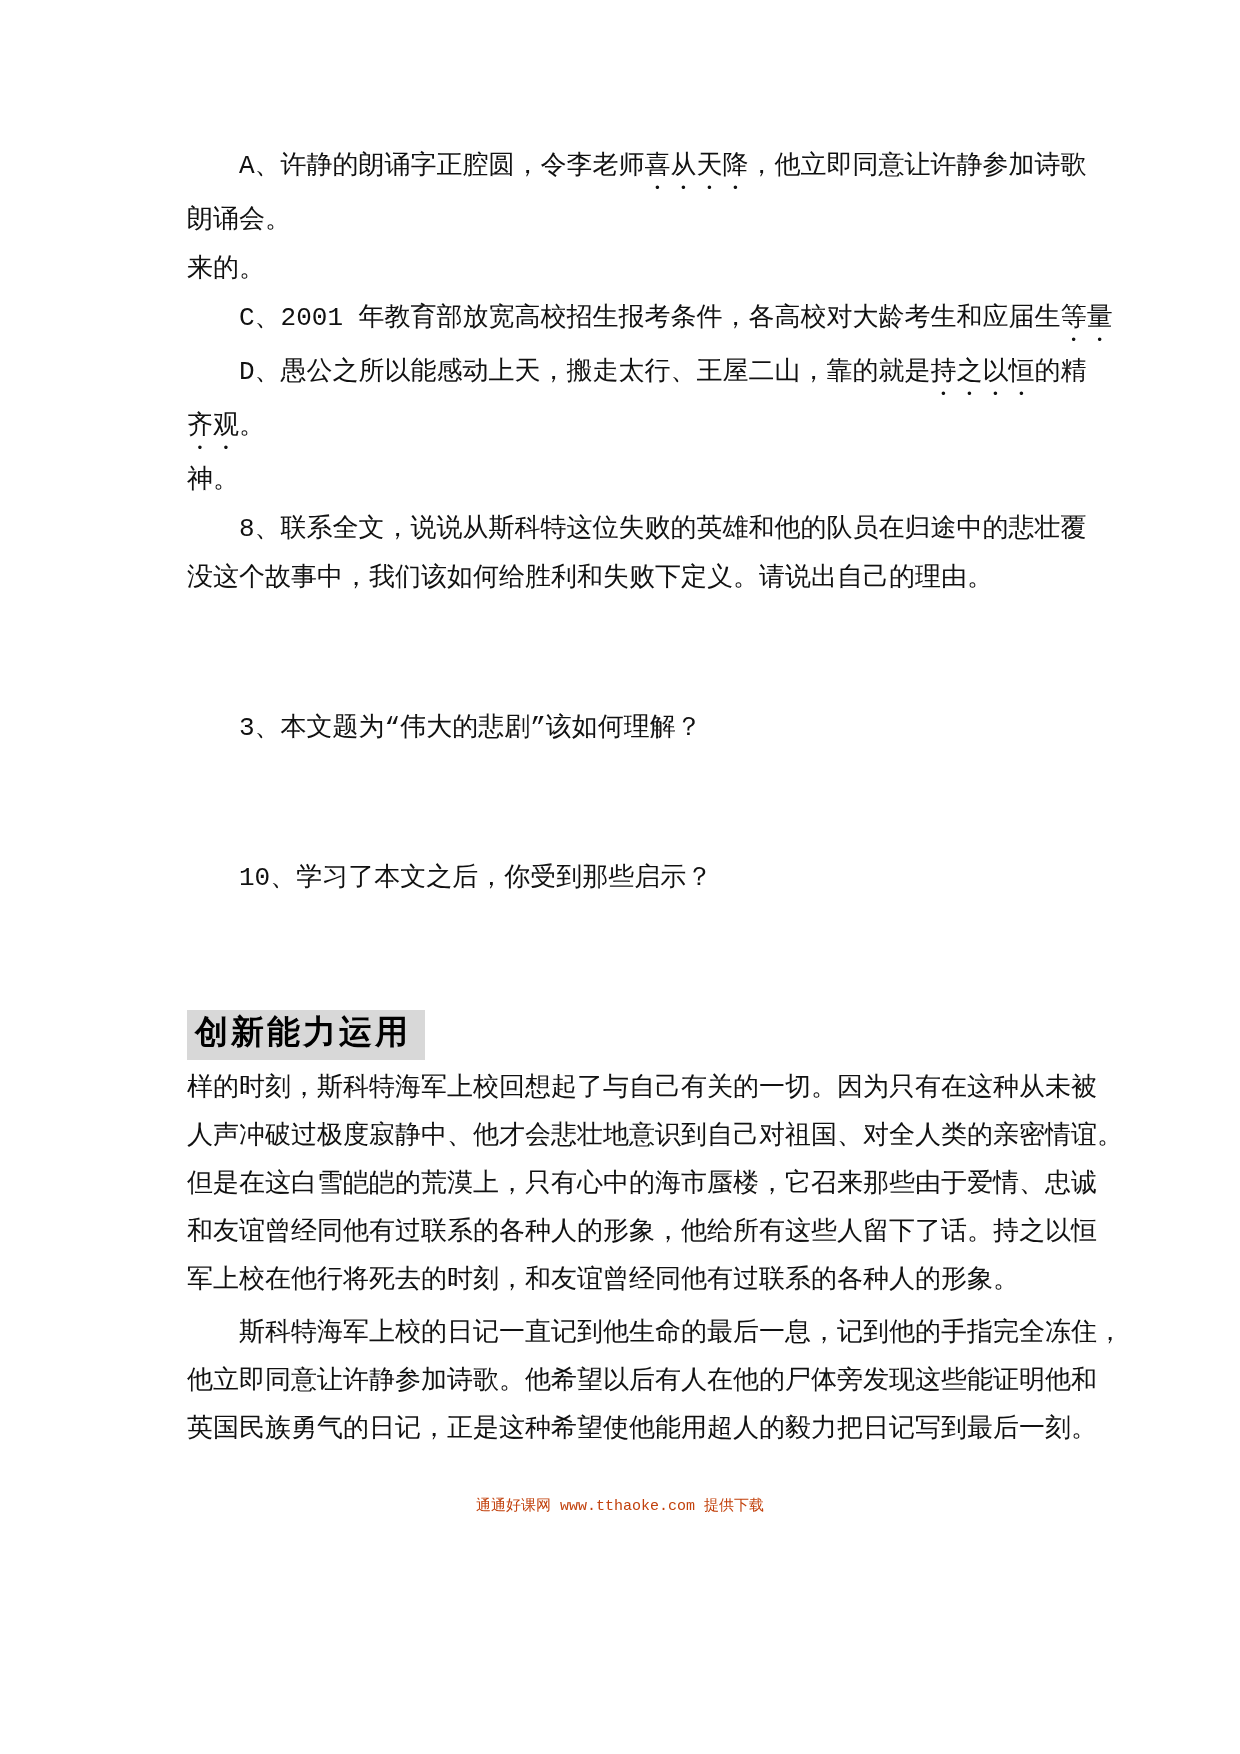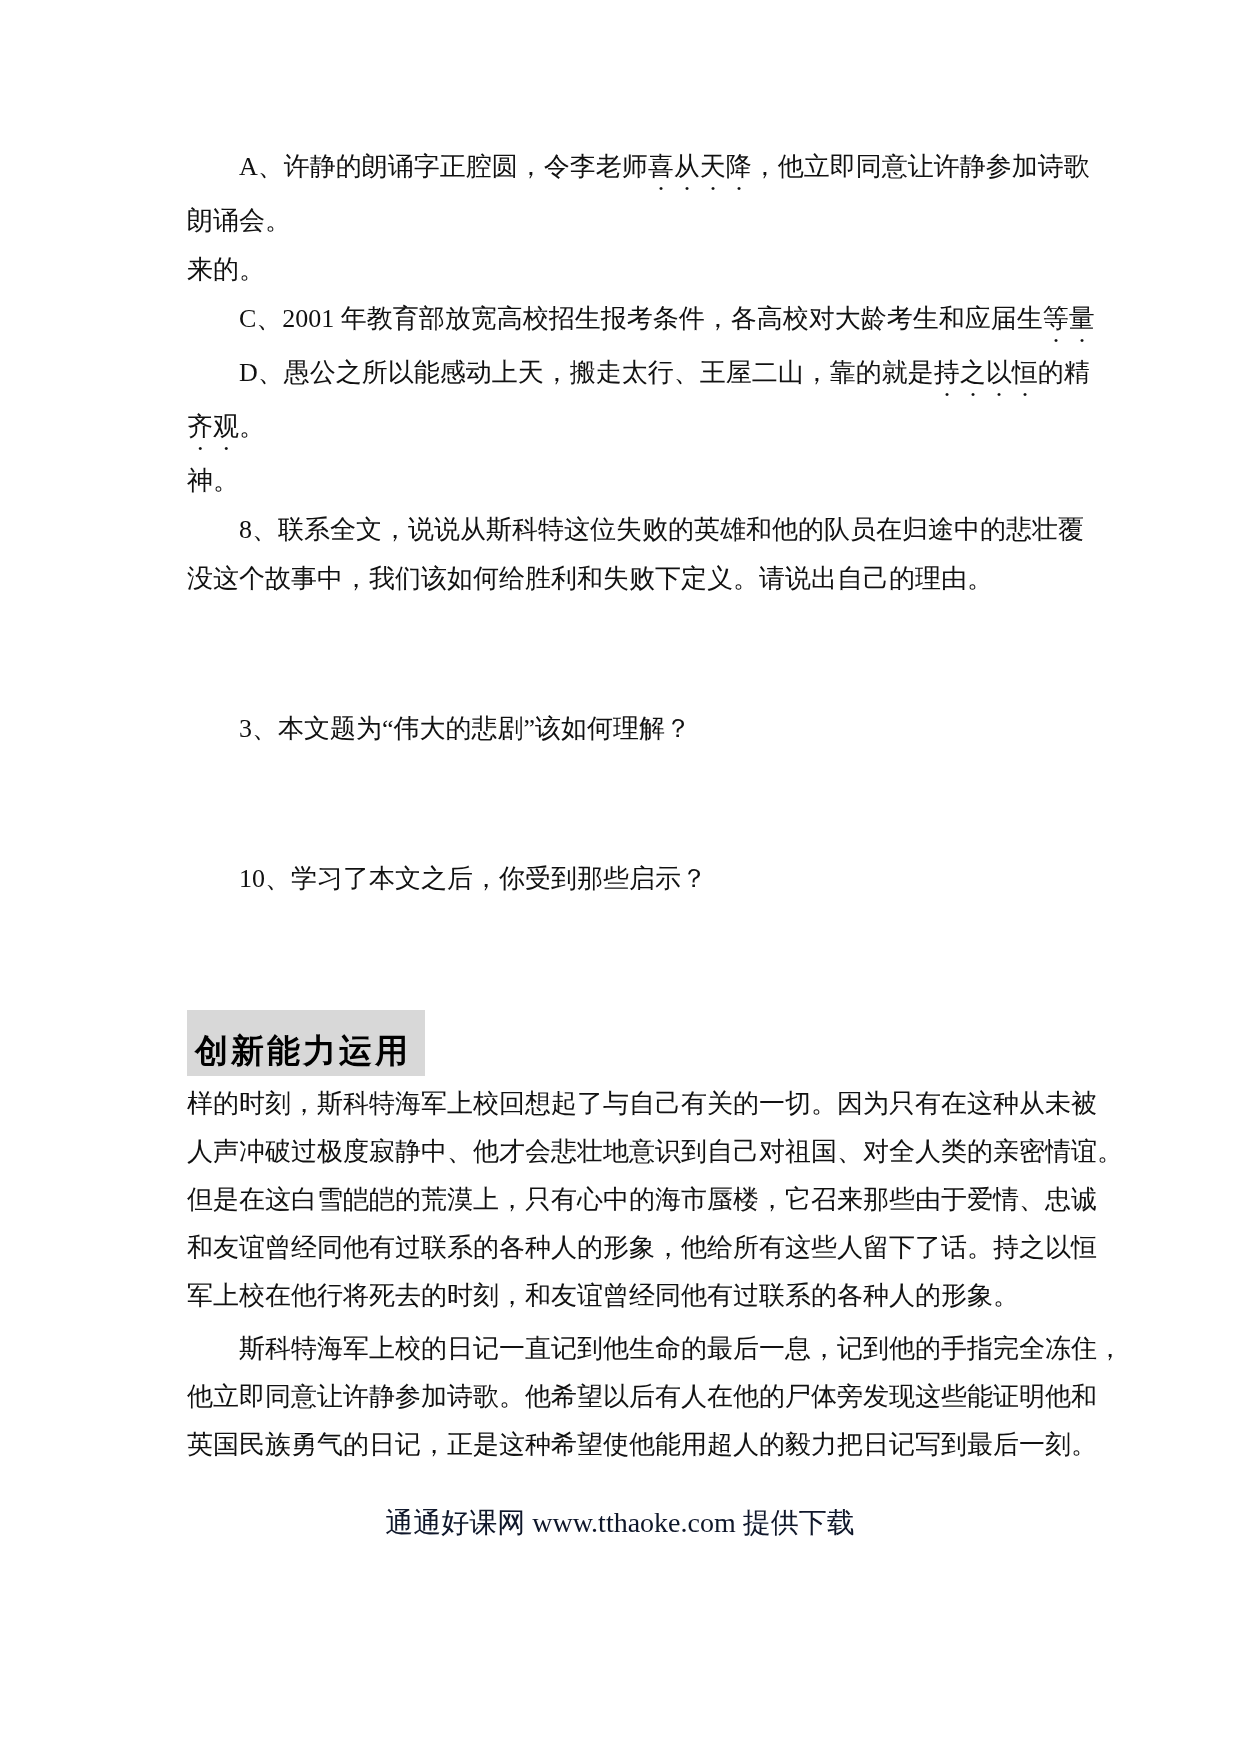--- a/index.html
+++ b/index.html
@@ -2,21 +2,21 @@
 <html><head>
 <meta charset="utf-8">
 <style>
   html, body { margin: 0; padding: 0; background: #888; }
   .page {
     position: relative;
     width: 1240px;
     height: 1754px;
     margin: 0 auto;
     background: #ffffff;
-    font-family: Liberation Serif, serif;
+    font-family: Liberation Mono, monospace;
     color: #111111;
     overflow: hidden;
   }
   .content {
     padding: 142px 150px 0 187px;
   }
   .block .line {
     white-space: nowrap;
     font-size: 26px;
   }
@@ -25,39 +25,39 @@
   .line.indent { padding-left: 52px; }
   .q9  { margin-top: 101px; }
   .q10 { margin-top: 101px; }
   .header-row { margin-top: 107px; }
   .section-header {
     display: inline-block;
     background: #d8d8d8;
     font-size: 33px;
     font-weight: bold;
     line-height: 50px;
-    padding: 16px 14px 0 8px;
+    padding: 0 14px 0 8px;
     letter-spacing: 3px;
     color: #000;
   }
   .para1 { margin-top: 4px; }
   .para2 { margin-top: 5px; }
   .emph {
     -webkit-text-emphasis: filled dot;
     -webkit-text-emphasis-position: under right;
     text-emphasis: filled dot;
     text-emphasis-position: under right;
     text-emphasis-color: #111;
   }
   .footer {
     margin-top: 42px;
     text-align: center;
-    font-size: 28px;
+    font-size: 15px;
     line-height: 24px;
-    color: #0f172a;
+    color: #c2410c;
     
     margin-left: -37px;
   }
 </style>
 </head>
 <body>
 
 <div class="page">
   <main class="content">
 

